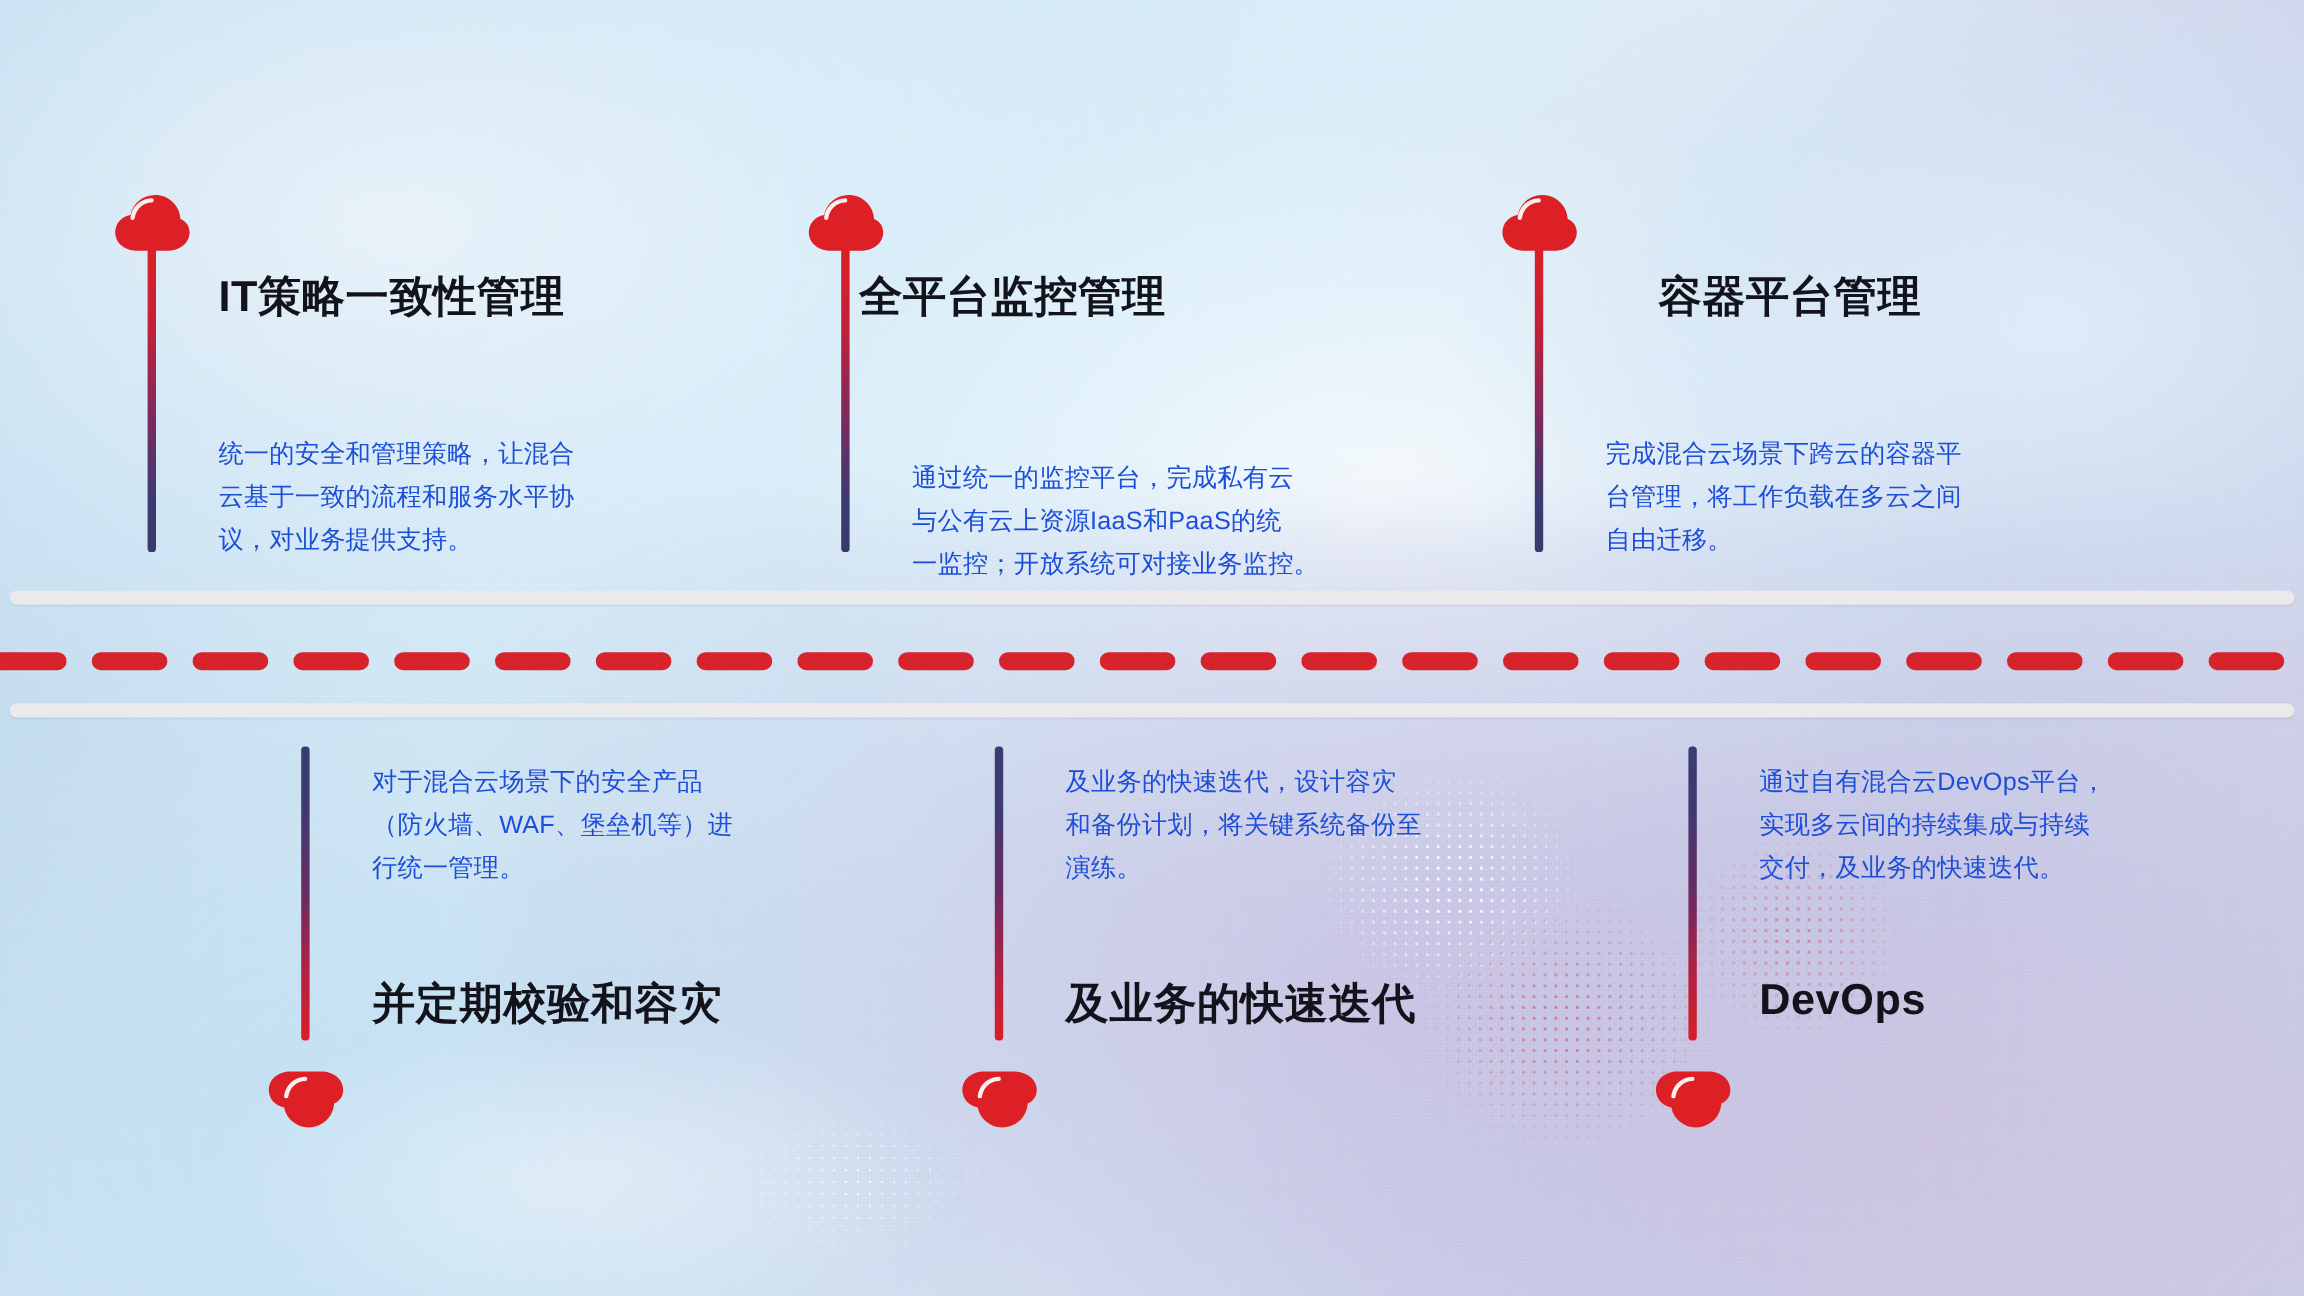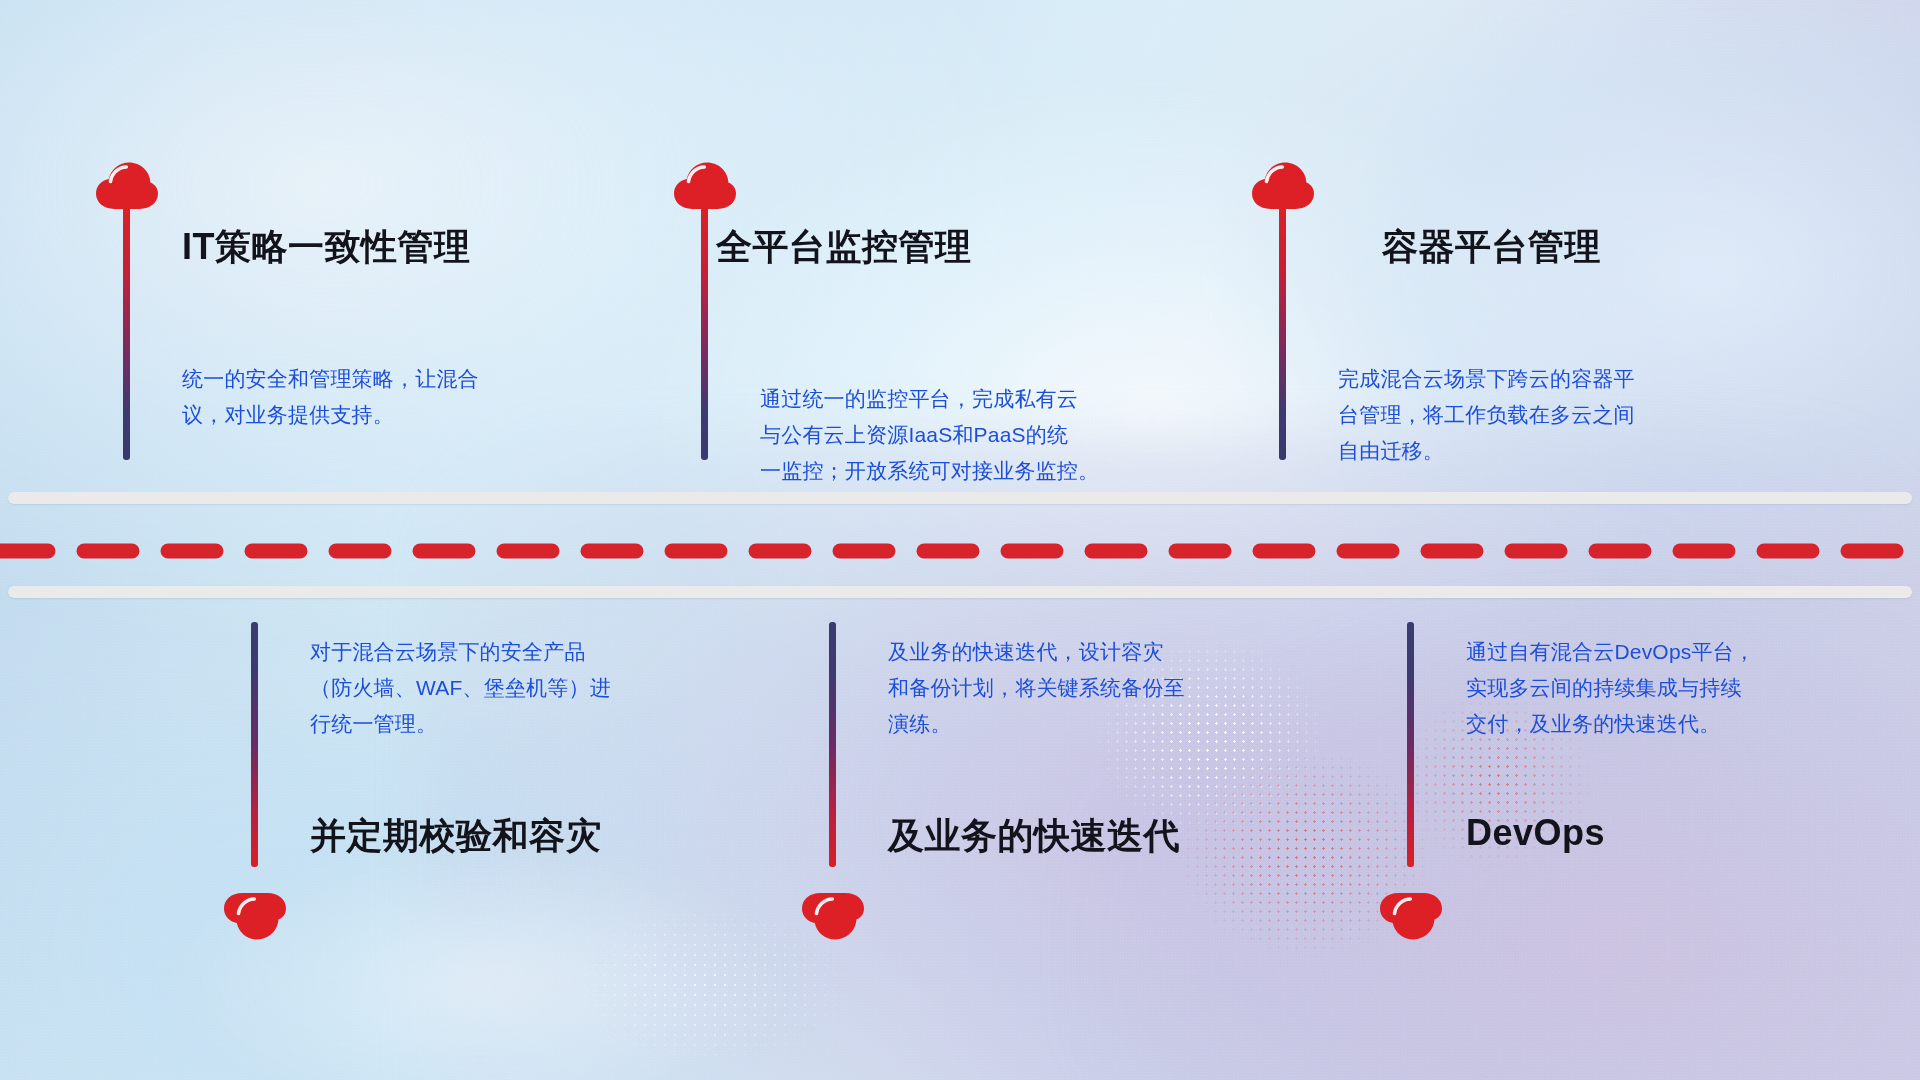--- a/index.html
+++ b/index.html
@@ -249,20 +249,21 @@
     <svg class="cloud" style="left:94px; top:160px;" viewBox="0 0 66 50">
       <path d="M20.5 49 C9.2 49 2 42.2 2 33.6 C2 26.2 7.4 20.3 14.8 19.1
                C16.6 9.6 25.1 2.5 35.2 2.5 C46.6 2.5 55.9 11.3 56.4 22.4
                C61.3 24.4 64 28.6 64 33.6 C64 42.2 56.6 49 45.4 49 Z" fill="#dc2026"></path>
       <path d="M16.5 21.5 C17.6 13.2 24.4 7.2 32.3 7.0" fill="none" stroke="#ffffff" stroke-width="3.6" stroke-linecap="round" opacity="0.92"></path>
     </svg>
     <div class="stem down" style="left:123px; top:205px; height:255px;"></div>
     <div class="item-title" style="left:182px; top:223px;">IT策略一致性管理</div>
     <div class="item-body" style="left:182px; top:361px;">
         <span class="ln">统一的安全和管理策略，让混合</span>
+        <span class="ln">云基于一致的流程和服务水平协</span>
         <span class="ln">议，对业务提供支持。</span>
       </div>
   </div>
 
   <div class="item">
     <svg class="cloud" style="left:672px; top:160px;" viewBox="0 0 66 50">
       <path d="M20.5 49 C9.2 49 2 42.2 2 33.6 C2 26.2 7.4 20.3 14.8 19.1
                C16.6 9.6 25.1 2.5 35.2 2.5 C46.6 2.5 55.9 11.3 56.4 22.4
                C61.3 24.4 64 28.6 64 33.6 C64 42.2 56.6 49 45.4 49 Z" fill="#dc2026"></path>
       <path d="M16.5 21.5 C17.6 13.2 24.4 7.2 32.3 7.0" fill="none" stroke="#ffffff" stroke-width="3.6" stroke-linecap="round" opacity="0.92"></path>

